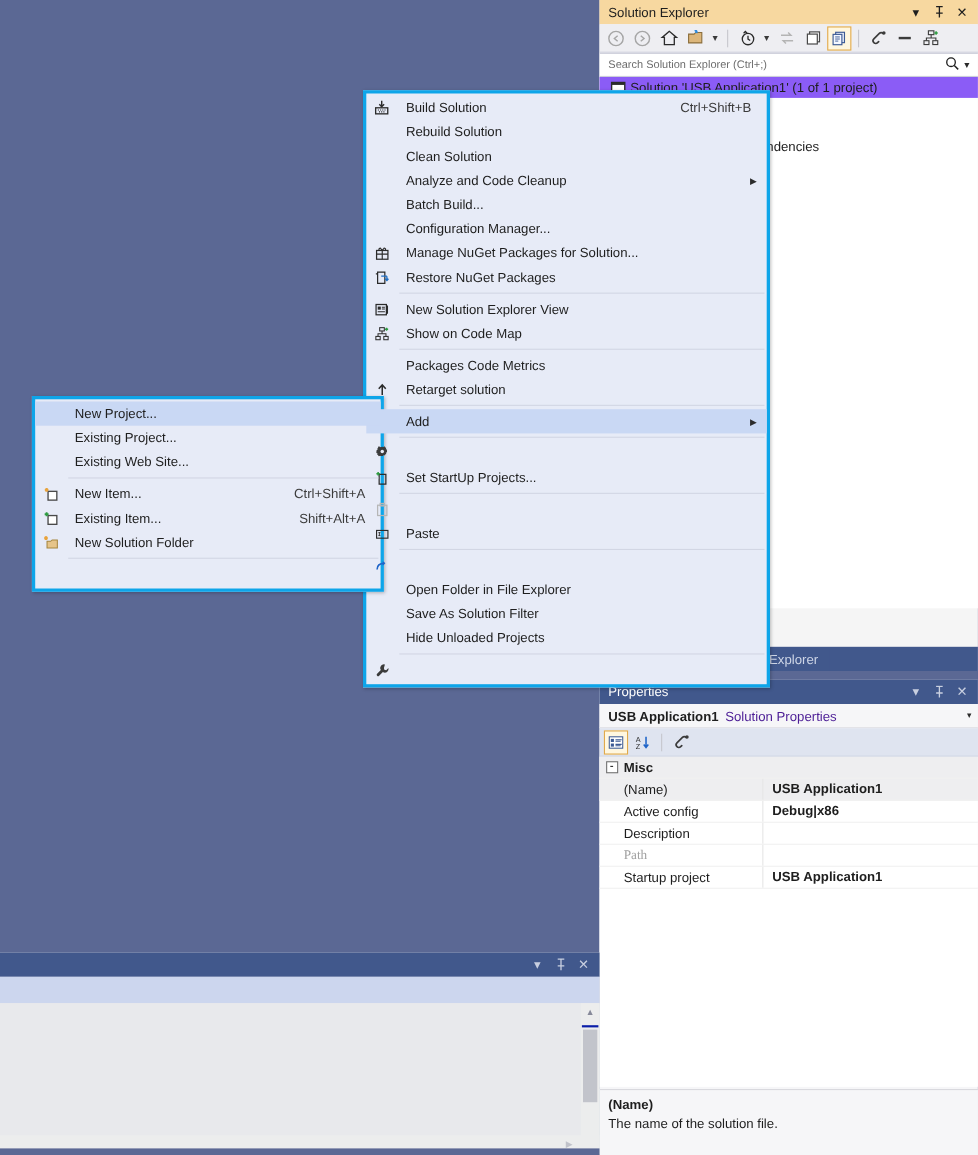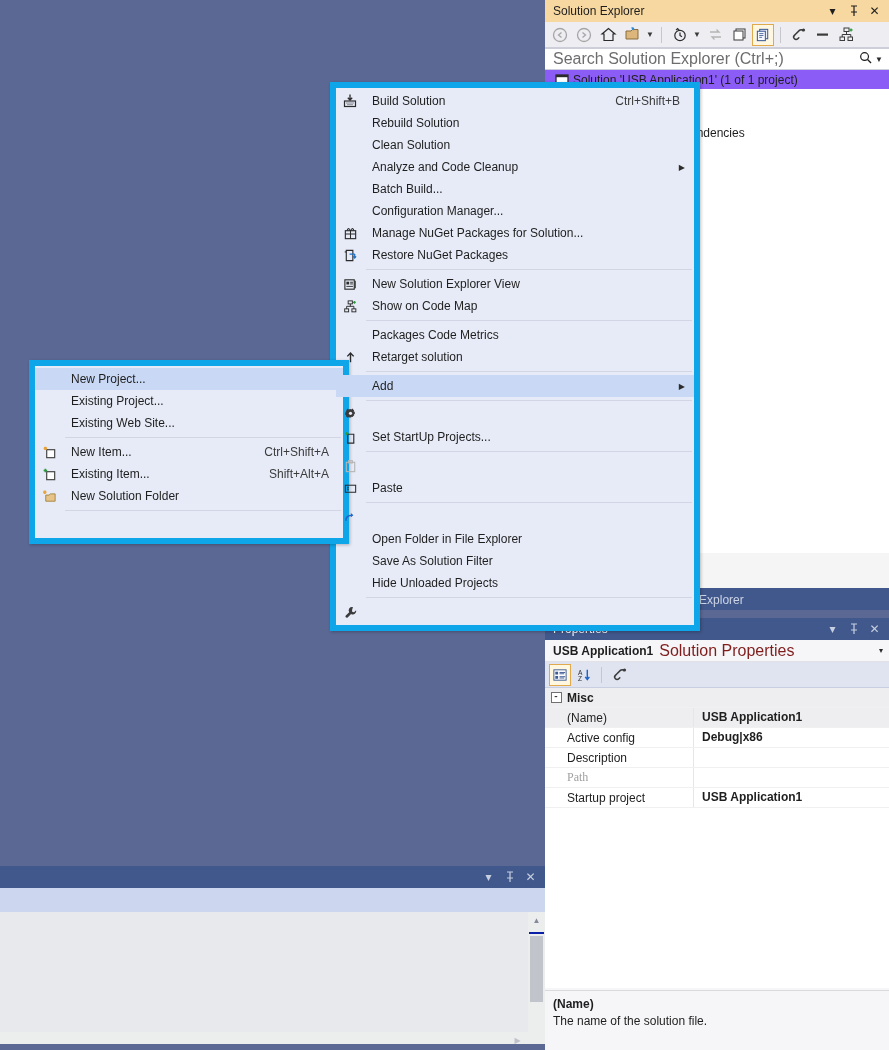--- a/index.html
+++ b/index.html
@@ -38,42 +38,42 @@
   .tbtn { width: 22px; height: 22px; display:flex; align-items:center; justify-content:center; }
   .tbtn.sel { background: #fff7e0; border: 1px solid #e0a94b; box-sizing: border-box; }
   .tsep { width: 1px; height: 16px; background: #c6c6cd; margin: 0 4px; }
   .tcaret { width: 10px; height: 22px; display:flex; align-items:center; justify-content:center;
             font-size: 8px; color: #3a3a3a; }
 
   #se-search {
     height: 22px; background: #ffffff; border: 1px solid #ccceda; border-left: none; border-right: none;
     display: flex; align-items: center; padding: 0 6px 0 8px; box-sizing: border-box;
   }
-  #se-search .ph { flex: 1; color: #6d6d6d; font-size: 16px; }
+  #se-search .ph { flex: 1; color: #6d6d6d; font-size: 10px; }
   #se-search .mag { color: #2a2a2a; font-size: 13px; }
   #se-search .mcaret { font-size: 8px; color: #2a2a2a; margin-left: 3px; }
 
   #se-tree { position: relative; background: #ffffff; height: 483px; font-size: 12px; }
   .tree-row { height: 19px; display: flex; align-items: center; padding-left: 10px; color: #1e1e1e; white-space: nowrap; }
   .tree-row.sel { background: #8b5cf6; }
   .tree-ico { width: 18px; display:flex; align-items:center; }
   .tree-ico svg { display: block; }
 
   #se-tabs { position: absolute; left: 0; bottom: 0; width: 344px; height: 22px;
              background: #41588c; display: flex; align-items: flex-end; }
   .se-tab { height: 20px; line-height: 20px; padding: 0 10px; font-size: 12px; }
   .se-tab.active { background: #ffffff; color: #1e1e1e; }
   .se-tab.inactive { background: #41588c; color: #cdd5e6; }
 
   
   #props { left: 545px; top: 618px; width: 344px; height: 432px; background: #f6f6f8; }
   #pr-head { height: 22px; background: #f6f6f8; display:flex; align-items:center;
              padding: 0 6px 0 8px; box-sizing: border-box; border-bottom: 1px solid #e2e2e6; }
   #pr-head .obj { font-weight: bold; color: #1e1e1e; font-size: 12px; }
-  #pr-head .kind { color: #7f1d1d; font-size: 16px; margin-left: 6px; flex: 1; }
+  #pr-head .kind { color: #4c1d95; font-size: 12px; margin-left: 6px; flex: 1; }
   #pr-head .dd { font-size: 8px; color: #2a2a2a; }
   #pr-toolbar { height: 26px; background: #dfe4f0; display:flex; align-items:center;
                 padding: 0 4px; box-sizing: border-box; gap: 2px; border-bottom: 1px solid #c9cfe0; }
   #pr-grid { background: #ffffff; height: 300px; font-size: 12px; position: relative; }
   .pgrow { display: flex; height: 19px; align-items: center; border-bottom: 1px solid #f0f0f0; }
   .pgrow.cat { background: #eeeef0; font-weight: bold; }
   .pgrow.sel { background: #eeeef0; }
   .pg-exp { width: 22px; display:flex; align-items:center; justify-content:center; }
   .pg-exp .box { width: 9px; height: 9px; border: 1px solid #707070; background: #fff;
                  display:flex; align-items:center; justify-content:center; font-size: 9px;
@@ -100,21 +100,21 @@
               font-size: 8px; color: #868999; }
   #sb-thumb { position: absolute; left: 2px; top: 24px; width: 13px; height: 66px; background: #c2c4cb; }
   #sb-line { position: absolute; left: 1px; top: 20px; width: 15px; height: 2px; background: #0b1ea8; }
   #out-hscroll { position: absolute; left: 0; bottom: 0; width: 545px; height: 17px; background: #eceded; }
   #out-hscroll .ha { position: absolute; right: 19px; top: 0; width: 17px; height: 17px;
                      display:flex; align-items:center; justify-content:center; font-size: 8px; color: #c0c2ca; }
   #out-footer { position: absolute; left:0; bottom: 0; width: 545px; height: 6px; background: #5b6894; }
 
   
   .menu {
-    position: absolute; background: #e7ebf7; border: 6px solid #0ea5e9;
+    position: absolute; background: #e7ebf7; border: 3px solid #0ea5e9;
     box-shadow: 1px 1px 3px rgba(0,0,0,0.25);
     padding: 2px 0; box-sizing: border-box; font-size: 12px; color: #1e1e1e;
   }
   .menu .gutter {
     position: absolute; left: 1px; top: 1px; bottom: 1px; width: 27px; background: #e7ebf7;
   }
   .mi { position: relative; height: 22px; display: flex; align-items: center; z-index: 2; }
   .mi.hl { background: #c9d8f4; }
   .mi .ico { width: 28px; min-width: 28px; display:flex; align-items:center; justify-content:center; }
   .mi .lbl { flex: 1; padding-left: 8px; white-space: nowrap; }

